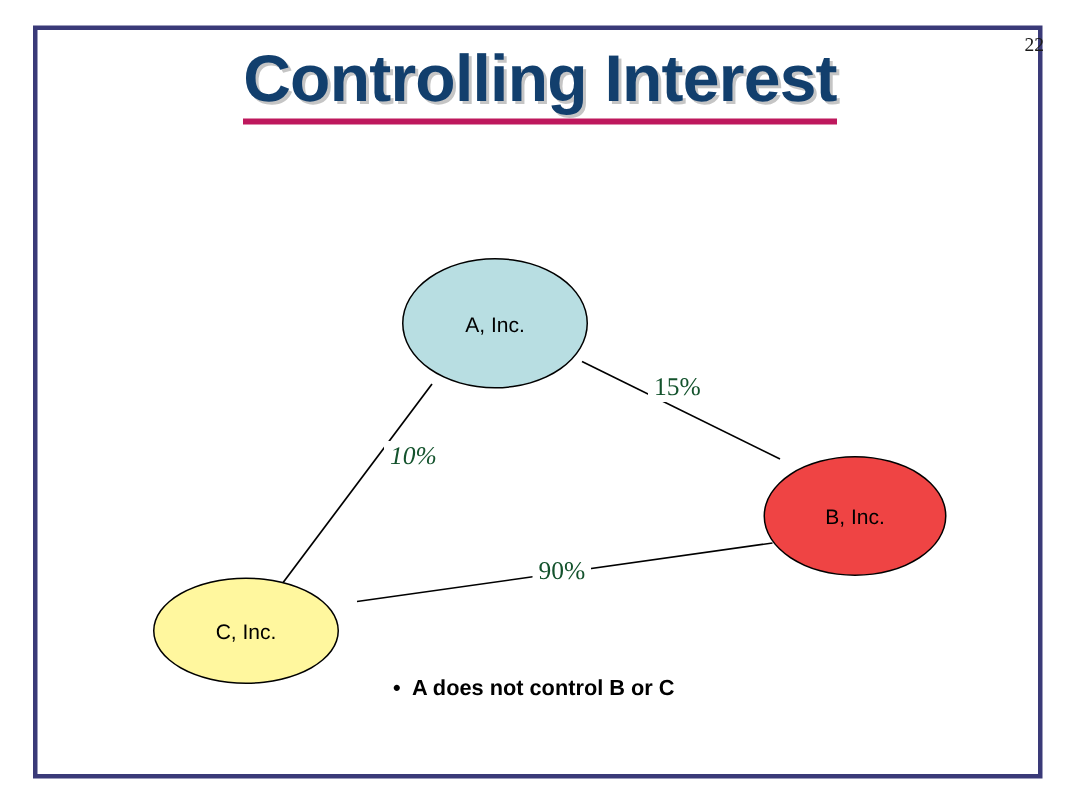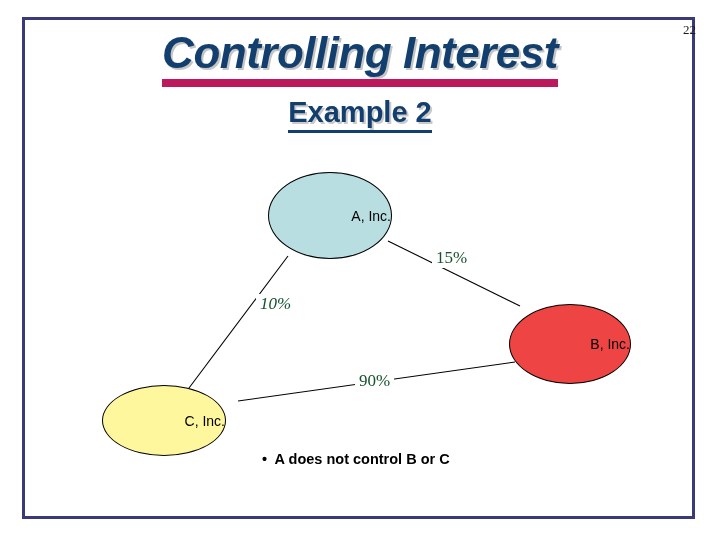--- a/index.html
+++ b/index.html
@@ -48,24 +48,23 @@
     text-align: center;
     font-family: "Liberation Sans", sans-serif;
     font-weight: bold;
     font-size: 44px;
     line-height: 50px;
     color: #123f6d;
     letter-spacing: -0.5px;
     text-shadow: 2px 2px 0px rgba(150,150,150,0.55);
   }
   #title .u {
-    border-bottom: 8px solid #be185d;
+    border-bottom: 4px solid #be185d;
     padding-bottom: 1px;
     display: inline-block;
-    font-style: italic;
   }
   #subtitle {
     position: absolute;
     left: 0;
     top: 95px;
     width: 720px;
     text-align: center;
     font-family: "Liberation Sans", sans-serif;
     font-weight: bold;
     font-size: 29px;
@@ -87,21 +86,21 @@
     width: 720px;
     height: 540px;
   }
   .node {
     position: absolute;
     border: 1px solid #000000;
     border-radius: 50%;
     box-sizing: border-box;
     display: flex;
     align-items: center;
-    justify-content: flex-end;
+    justify-content: center;
     font-family: "Liberation Sans", sans-serif;
     font-size: 14px;
     color: #000000;
     z-index: 3;
   }
   #node-a {
     left: 268px;  top: 172px;  width: 124px; height: 87px;
     background: #b8dee2;
   }
   #node-b {
@@ -151,21 +150,20 @@
 <body>
 
 <div id="slide">
 
   <div id="frame"></div>
 
   <div id="page-number">22</div>
 
   <div id="title"><span class="u">Controlling Interest</span></div>
 
-  <div id="subtitle"><span class="u">Example 2</span></div>
 
   <div id="diagram">
 
     <svg id="edges" viewBox="0 0 720 540" xmlns="http://www.w3.org/2000/svg">
 
       <line x1="388" y1="241" x2="520" y2="306" stroke="#000000" stroke-width="1.1"></line>
 
       <line x1="288" y1="256" x2="180" y2="400" stroke="#000000" stroke-width="1.1"></line>
 
       <line x1="238" y1="401" x2="515" y2="362" stroke="#000000" stroke-width="1.1"></line>

